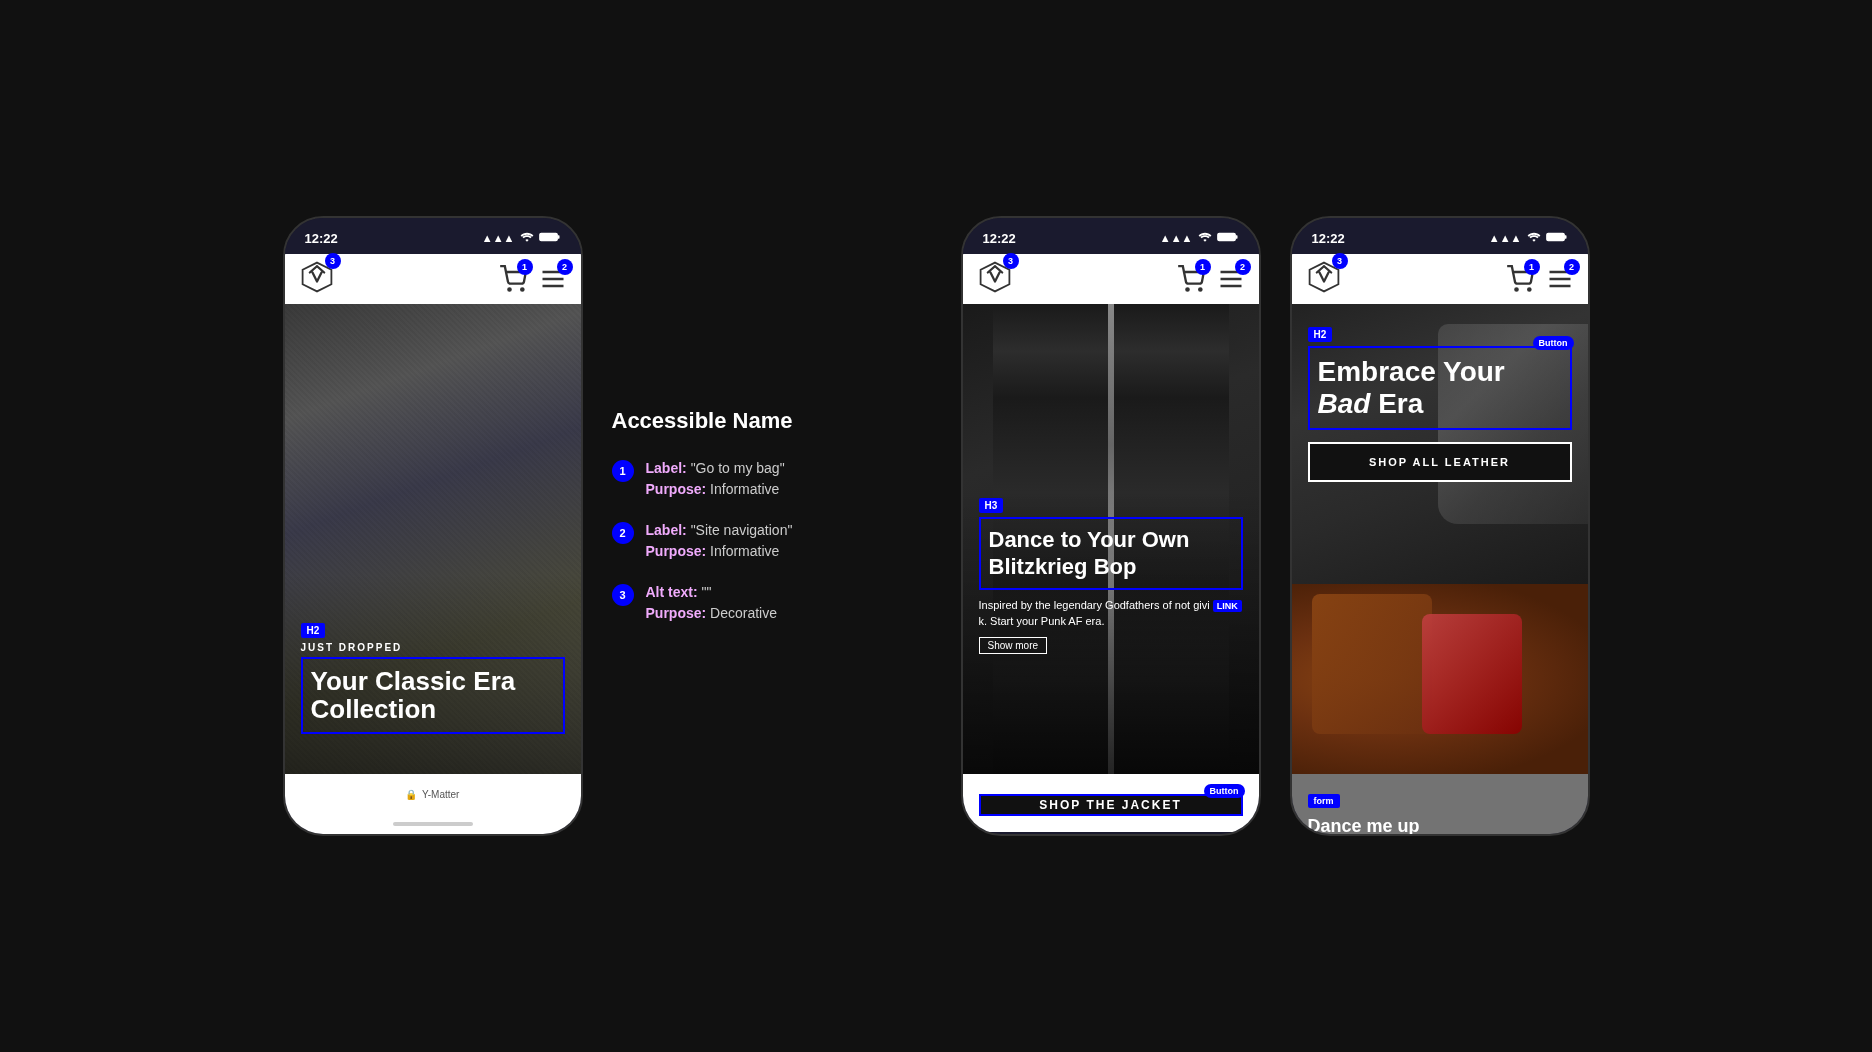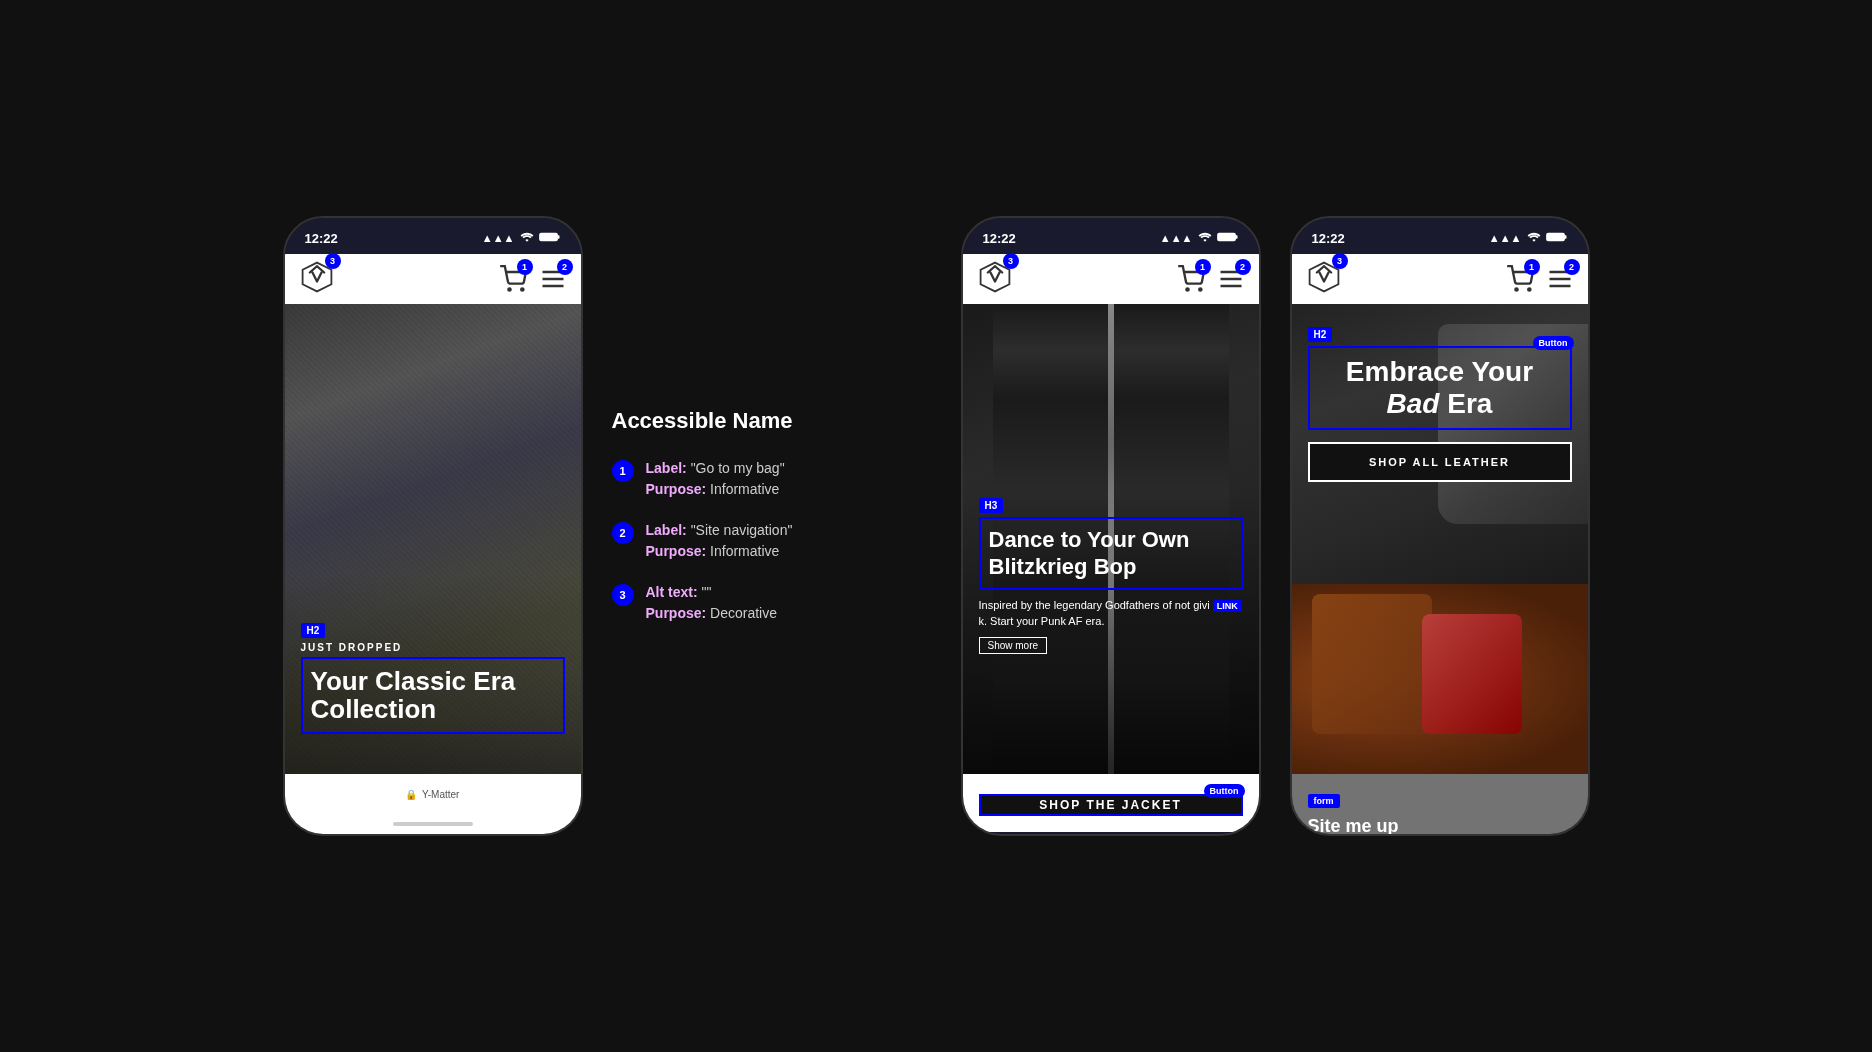--- a/index.html
+++ b/index.html
@@ -306,21 +306,20 @@
       right: 16px;
     }
     .embrace-title {
       color: white;
       font-size: 28px;
       font-weight: 800;
       line-height: 1.15;
       border: 2px solid #00f;
       padding: 8px;
       margin-bottom: 12px;
-      text-align: center;
     }
     .embrace-title em {
       font-style: italic;
     }
     .embrace-shop-btn {
       width: 100%;
       background: #111;
       border: 2px solid white;
       color: white;
       font-size: 11px;
@@ -645,20 +644,20 @@
 
     <div class="leather-section">
       <div class="leather-items"></div>
 
       <div style="position:absolute;top:10px;left:20px;width:120px;height:140px;background:linear-gradient(135deg,#8B4513,#6B3010);border-radius:8px;opacity:0.9;"></div>
       <div style="position:absolute;top:30px;left:130px;width:100px;height:120px;background:linear-gradient(135deg,#c04040,#8B0000);border-radius:8px;opacity:0.9;"></div>
     </div>
 
     <div class="form-section">
       <span class="form-badge">form</span>
-      <div class="form-title">Site me up</div>
+      <div class="form-title">Dance me up</div>
       
       
     </div>
 
   </div>
 
 </div>
 
 </body></html>

